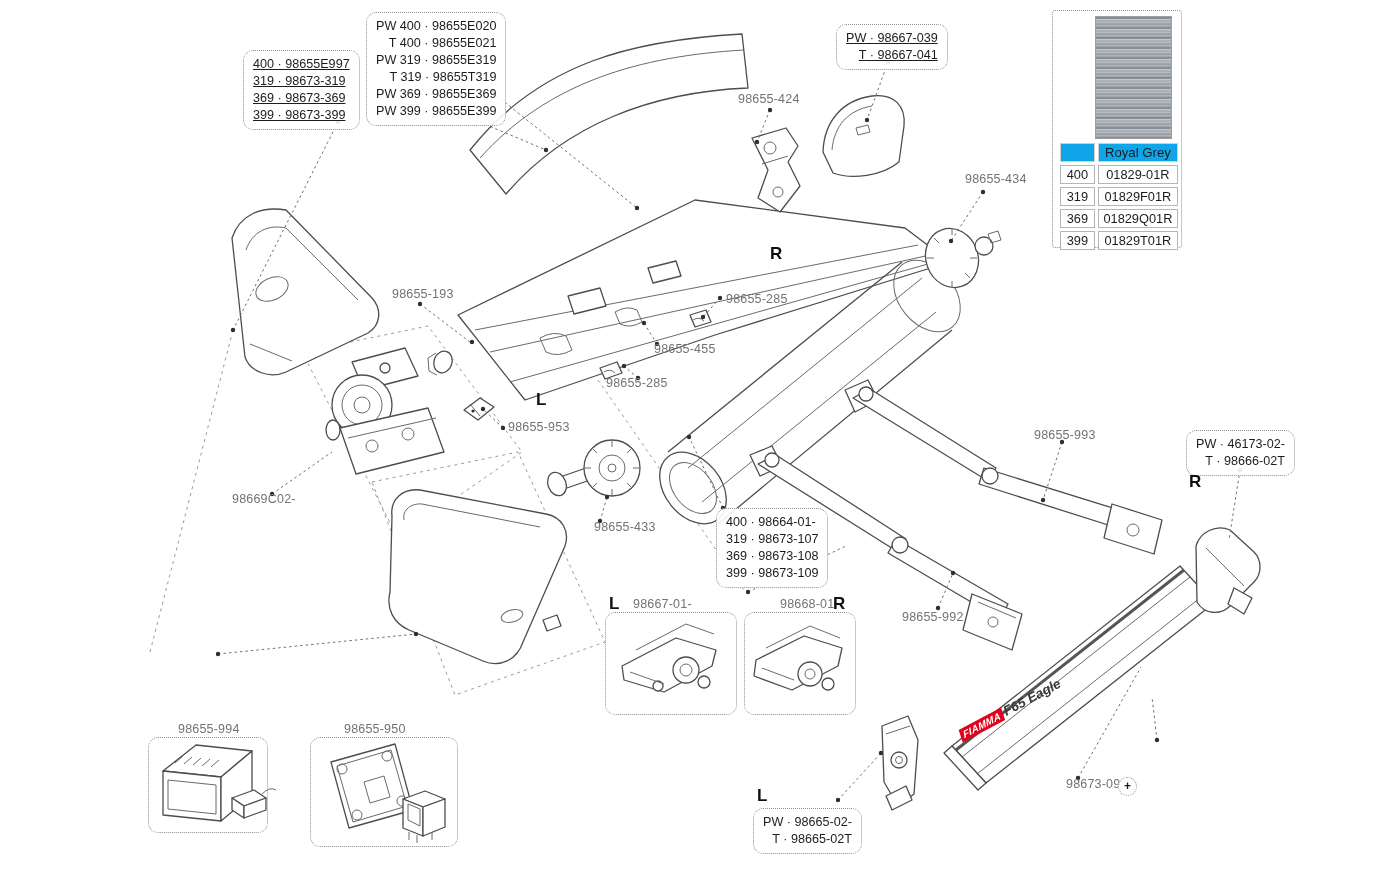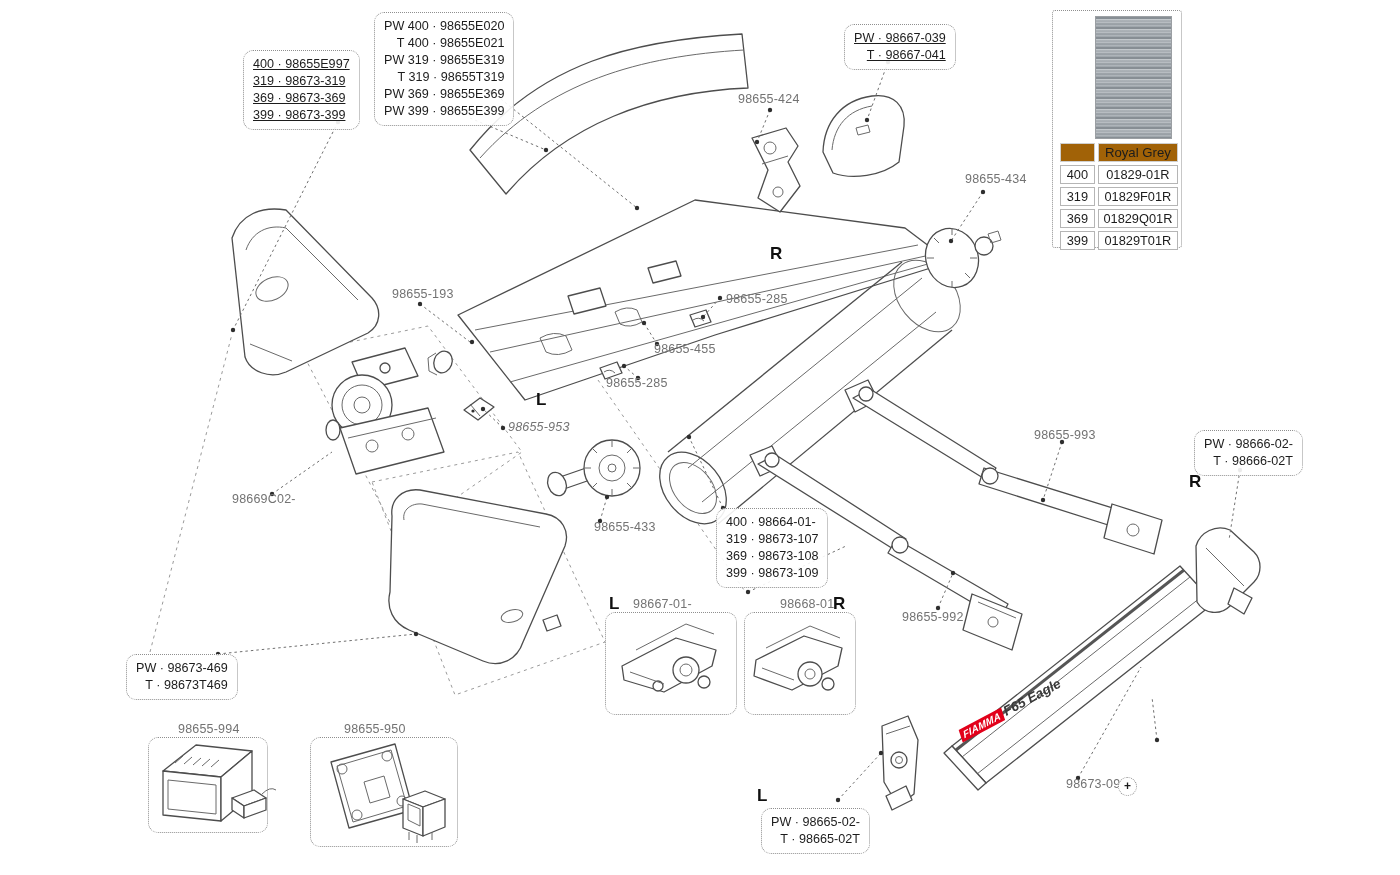--- a/index.html
+++ b/index.html
@@ -9,35 +9,35 @@
   .part{fill:#ffffff;stroke:#4d4d4d;stroke-width:1.3;stroke-linejoin:round;}
   .part2{fill:none;stroke:#6a6a6a;stroke-width:1;stroke-linejoin:round;}
   .leader{fill:none;stroke:#6f6f6f;stroke-width:1;stroke-dasharray:2.5,3;}
   .construct{fill:none;stroke:#9a9a9a;stroke-width:1;stroke-dasharray:3,4;}
   .dot{fill:#2e2e2e;stroke:none;}
   .lbl{position:absolute;font-size:12.5px;color:#737373;white-space:nowrap;letter-spacing:.2px;}
   .marker{position:absolute;font-size:17px;font-weight:bold;color:#101010;}
   .pbox{position:absolute;border:1.6px dotted #8f8f8f;border-radius:10px;padding:5px 9px;
         font-size:12.6px;line-height:17px;color:#1c1c1c;background:rgba(255,255,255,.9);
         white-space:nowrap;}
-  .pbox.right{text-align:right;margin-left:8px;}
+  .pbox.right{text-align:right;}
   .frame{position:absolute;border:1.6px dotted #8f8f8f;border-radius:10px;}
   .fabbox{position:absolute;left:1052px;top:10px;width:128px;height:236px;
           border:1.6px dotted #8f8f8f;border-radius:3px;}
   .swatch{position:absolute;left:42px;top:5px;width:75px;height:121px;border:1px solid #9b9fa3;
           background:
             repeating-linear-gradient(180deg,
               #878e94 0px,#878e94 1.5px,#c3c8cc 2.5px,#a0a6ac 4px,
               #b8bdc2 5.5px,#90979d 7px,#aeb4b9 8.5px,#9aa1a7 10px);}
   .grid{position:absolute;left:4px;top:129px;border-collapse:separate;border-spacing:3px;
         font-size:12.8px;color:#1c1c1c;}
   .grid td{border:1px solid #b5b5b5;background:#fff;text-align:center;height:17px;padding:0 3px;}
   .grid td.c1{width:30px;}
   .grid td.c2{width:74px;}
-  .grid td.hdr{background:#a16207;border-color:#cfcfcf;font-size:13.2px;}
+  .grid td.hdr{background:#0ea5e9;border-color:#cfcfcf;font-size:13.2px;}
   .logo{position:absolute;left:960px;top:726px;transform:rotate(-28deg);
         transform-origin:left center;white-space:nowrap;}
   .logo .brand{display:inline-block;background:#e2001a;color:#fff;font-style:italic;
         font-weight:bold;font-size:10px;padding:1px 3px;transform:skewX(-10deg);
         letter-spacing:.3px;}
   .logo .model{font-style:italic;font-weight:bold;font-size:13.5px;color:#3a3a3a;margin-left:2px;}
   .plusicon{position:absolute;left:1118px;top:777px;width:17px;height:17px;border:1.3px dotted #8f8f8f;
         border-radius:50%;font-size:12px;font-weight:bold;color:#1c1c1c;text-align:center;
         line-height:16px;background:#fff;}
 </style>
@@ -358,47 +358,43 @@
   </div>
 
   <div class="pbox" style="left:716px;top:508px;">
     <div>400 · 98664-01-</div>
     <div>319 · 98673-107</div>
     <div>369 · 98673-108</div>
     <div>399 · 98673-109</div>
   </div>
 
   <div class="pbox right" style="left:1186px;top:430px;">
-    <div>PW · 98666-02-</div>
+    <div>PW · 46173-02-</div>
     <div>T · 98666-02T</div>
   </div>
 
-  <div class="pbox right" style="left:118px;top:654px;">
-    <div>PW · 98673-469</div>
-    <div>T · 98673T469</div>
-  </div>
 
 
   <div class="pbox right" style="left:753px;top:808px;">
     <div>PW · 98665-02-</div>
     <div>T · 98665-02T</div>
   </div>
 
   <div class="frame" style="left:605px;top:612px;width:130px;height:101px;"></div>
   <div class="frame" style="left:744px;top:612px;width:110px;height:101px;"></div>
   <div class="frame" style="left:148px;top:737px;width:118px;height:94px;"></div>
   <div class="frame" style="left:310px;top:737px;width:146px;height:108px;"></div>
 
   <div class="lbl" style="left:738px;top:92px;">98655-424</div>
   <div class="lbl" style="left:965px;top:172px;">98655-434</div>
   <div class="lbl" style="left:392px;top:287px;">98655-193</div>
   <div class="lbl" style="left:726px;top:292px;">98655-285</div>
   <div class="lbl" style="left:654px;top:342px;">98655-455</div>
   <div class="lbl" style="left:606px;top:376px;">98655-285</div>
-  <div class="lbl" style="left:508px;top:420px;font-style:italic;">98655-953</div>
+  <div class="lbl" style="left:508px;top:420px;">98655-953</div>
   <div class="lbl" style="left:232px;top:492px;">98669C02-</div>
   <div class="lbl" style="left:594px;top:520px;">98655-433</div>
   <div class="lbl" style="left:1034px;top:428px;">98655-993</div>
   <div class="lbl" style="left:902px;top:610px;">98655-992</div>
   <div class="lbl" style="left:178px;top:722px;">98655-994</div>
   <div class="lbl" style="left:344px;top:722px;">98655-950</div>
   <div class="lbl" style="left:1066px;top:777px;">98673-096</div>
   <div class="lbl" style="left:633px;top:597px;">98667-01-</div>
   <div class="lbl" style="left:764px;top:597px;margin-left:16px;">98668-01-</div>
 

